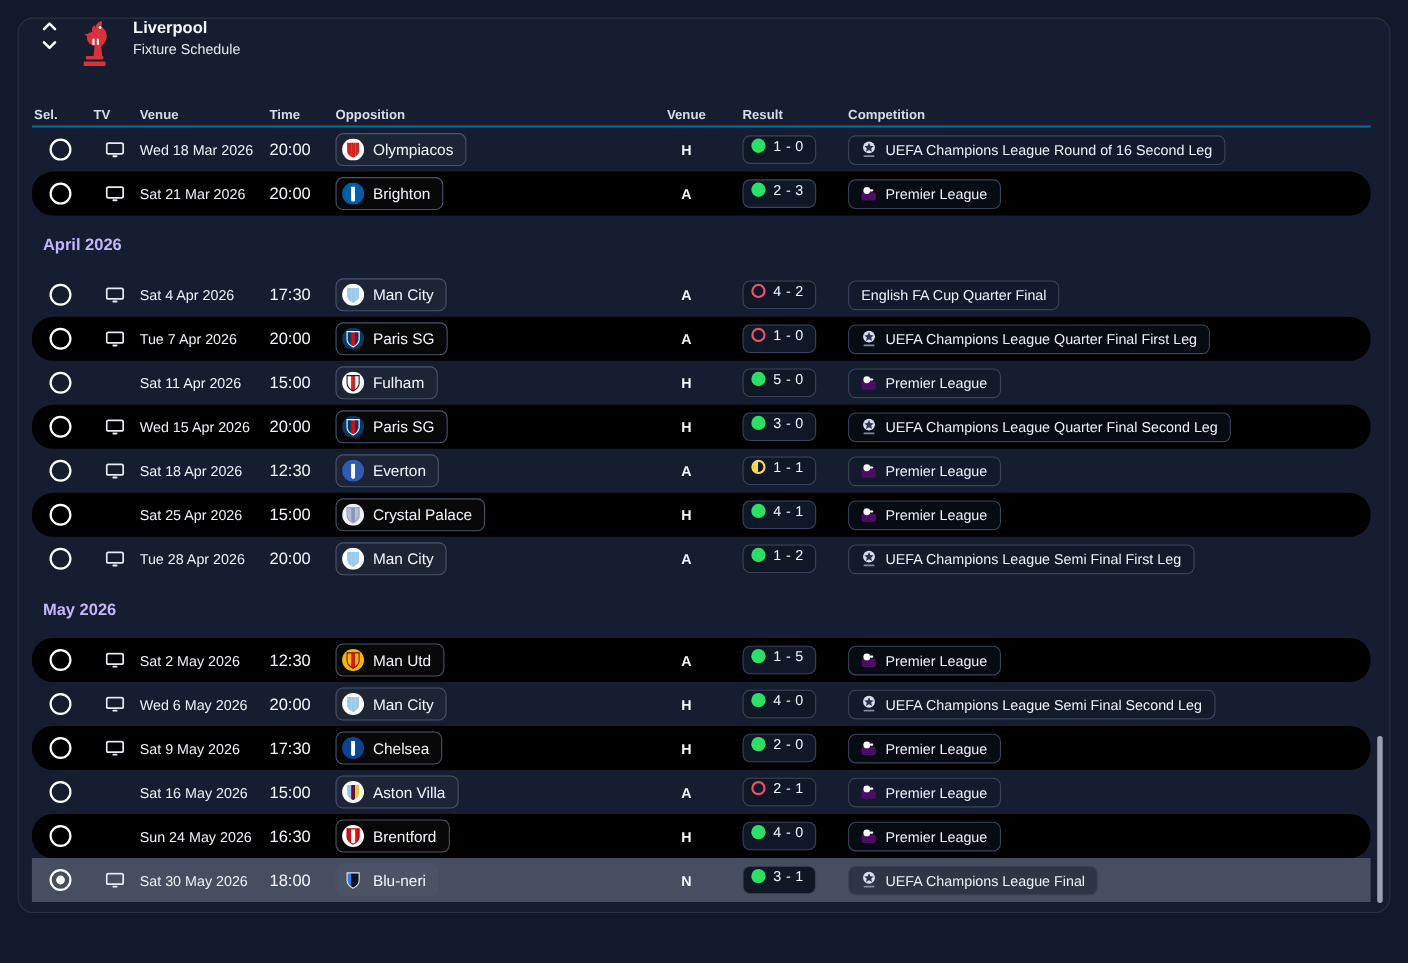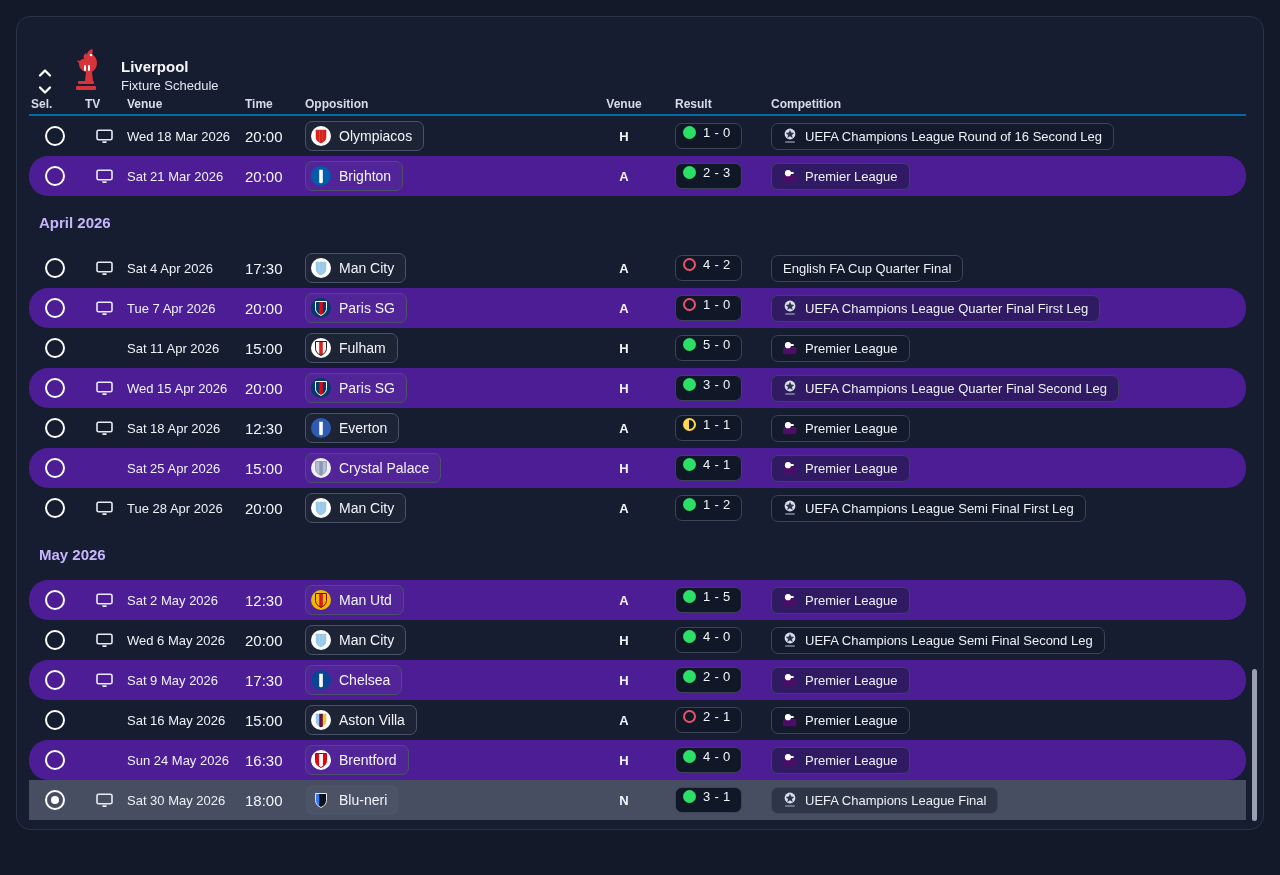--- a/index.html
+++ b/index.html
@@ -11,38 +11,38 @@
     overflow:hidden;
     position:relative;
     -webkit-font-smoothing:antialiased;
   }
   .panel{
     position:absolute;left:16px;top:16px;width:1248px;height:814px;
     background:#161d30;border:1px solid #2b3248;border-radius:14px;
     box-sizing:border-box;overflow:hidden;
   }
   
-  .panel-header{height:76px;display:flex;align-items:flex-end;padding-left:20px;box-sizing:border-box;}
+  .panel-header{height:76px;display:flex;align-items:flex-start;padding-left:20px;box-sizing:border-box;}
   .chevrons{display:flex;flex-direction:column;gap:7px;margin-right:16px;}
   .chev-btn{background:none;border:none;padding:0;cursor:pointer;width:16px;height:10px;display:block;}
   .crest{width:34px;height:46px;margin-right:18px;}
   .titles{display:flex;flex-direction:column;gap:3px;}
   .title{font-size:15px;font-weight:bold;color:#f6f7fb;}
   .subtitle{font-size:13px;color:#e4e8f1;}
   
   .table{margin:0 17px 0 12px;}
   .grid{display:grid;grid-template-columns:52px 46px 118px 60px 300px 38px 120px 1fr;align-items:center;}
   .cols{height:21px;border-bottom:2px solid #0369a1;font-size:12px;font-weight:bold;color:#d8dce8;}
   .cols .c-sel{padding-left:2px;}
   .cols .c-tv{padding-left:4px;}
   .cols .c-venue{text-align:center;}
   .cols .c-result{padding-left:32px;}
   .cols .c-comp{padding-left:8px;}
   .row{height:40px;cursor:default;}
-  .row.light{background:#4c1d95;border-radius:19px;}
+  .row.light{background:#000000;border-radius:19px;}
   .row.selected{background:#474e62;}
   .section-header{height:52px;display:flex;align-items:center;padding-left:10px;box-sizing:border-box;font-size:15px;font-weight:bold;color:#c4b5fd;}
   
   .cell-sel{display:flex;justify-content:center;}
   .radio{width:16px;height:16px;border:2.5px solid #ffffff;border-radius:50%;display:flex;align-items:center;justify-content:center;box-sizing:content-box;}
   .radio .dot-inner{width:8px;height:8px;border-radius:50%;background:#ffffff;display:none;}
   .radio.on .dot-inner{display:block;}
   .cell-tv{display:flex;justify-content:center;}
   .cell-date{font-size:13px;color:#eef1f7;}
   .cell-time{font-size:15px;color:#f3f5fa;}

